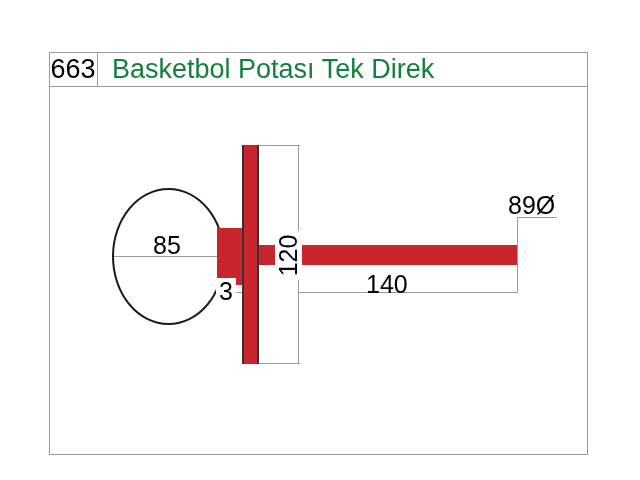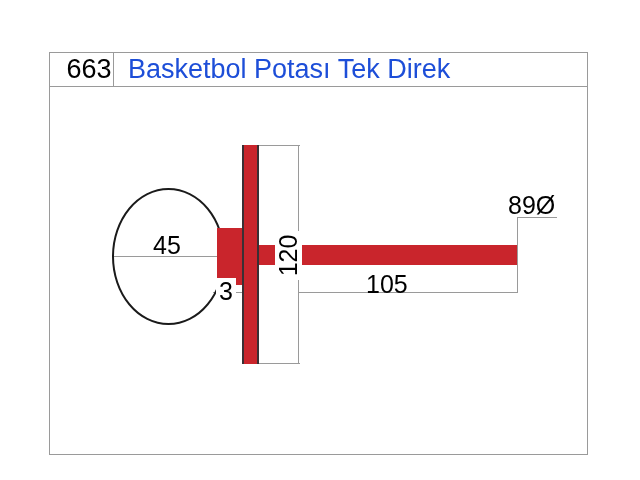--- a/index.html
+++ b/index.html
@@ -48,29 +48,28 @@
   .title-code {
     width: 49px;
     box-sizing: border-box;
     border-right: 1px solid #9a9a9a;
     display: flex;
     align-items: center;
     justify-content: center;
     font-size: 27px;
     color: #000000;
     letter-spacing: 0px;
-    margin-left: 16px;
   }
   .title-name {
     flex: 1;
     display: flex;
     align-items: center;
     padding-left: 14px;
     font-size: 27px;
-    color: #1d4ed8;
+    color: #15803d;
   }
 
   
   .post {
     position: absolute;
     background: #c9252c;
     border-left: 2px solid #3a3034;
     border-right: 2px solid #3a3034;
     box-sizing: border-box;
   }
@@ -157,23 +156,23 @@
   <div class="center-line" style="left:112px; top:256px; width:135px;"></div>
 
   <div class="ellipse" style="left:112px; top:188px; width:113px; height:137px;"></div>
 
   <div class="bracket" style="left:217px; top:228px; width:28px; height:57px;"></div>
 
   <div class="arm" style="left:256px; top:245px; width:261px; height:20px;"></div>
 
   <div class="post" style="left:242px; top:145px; width:17px; height:219px;"></div>
 
-  <div class="dim-text plain" style="left:150px; top:232px;">45</div>
+  <div class="dim-text plain" style="left:150px; top:232px;">85</div>
 
   <div class="dim-text" style="left:216px; top:278px;">3</div>
 
   <div class="dim-text vertical" style="left:264px; top:242px; width:43px; text-align:center;">120</div>
 
-  <div class="dim-text plain" style="left:363px; top:271px;">105</div>
+  <div class="dim-text plain" style="left:363px; top:271px;">140</div>
 
   <div class="dim-text plain" style="left:505px; top:192px;">89Ø</div>
 
 </div>
 
 </body></html>

